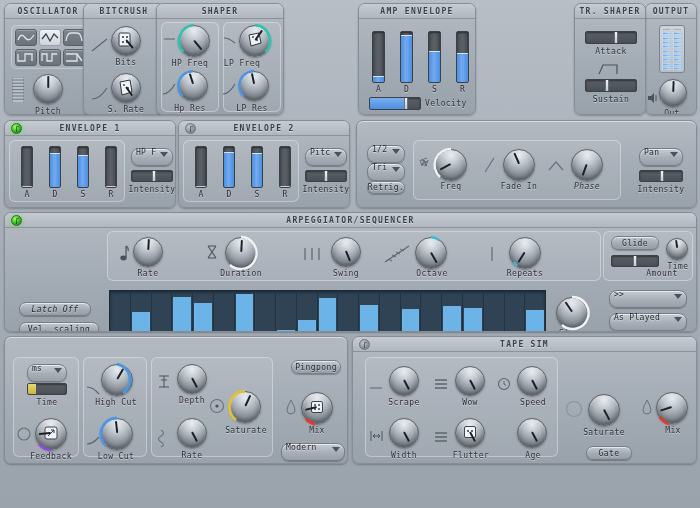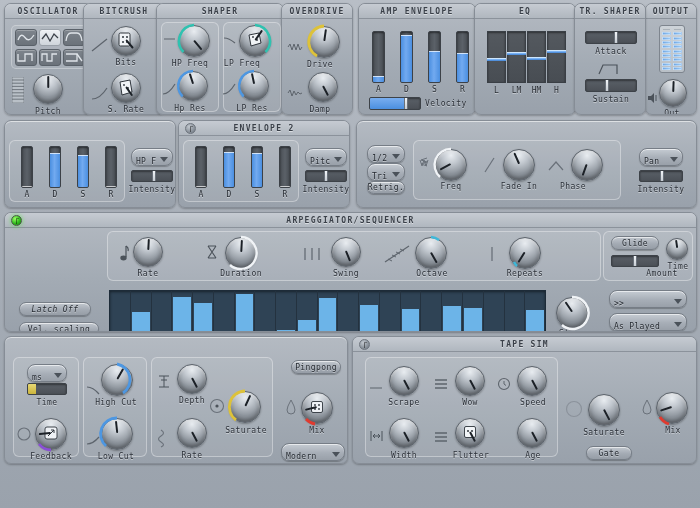--- a/index.html
+++ b/index.html
@@ -114,21 +114,21 @@
     border-left:1px solid #6a717a; border-right:1px solid #6a717a; }
   .hsl.yellow .hfill { background:linear-gradient(180deg,#e8d873,#cbb43c); }
 
   
   .dd {
     position:absolute; border-radius:8px;
     background:linear-gradient(180deg,#c6ccd3 0%, #a7aeb7 55%, #99a0a9 100%);
     border:1px solid #767d86;
     box-shadow: inset 0 1px 0 rgba(255,255,255,.6), 0 1px 1px rgba(0,0,0,.25);
     font-size:8px; color:#262b32; letter-spacing:.3px;
-    display:flex; align-items:flex-start; padding:8px 4px;
+    display:flex; align-items:flex-end; padding:8px 4px;
     text-shadow:0 1px 0 rgba(255,255,255,.4);
   }
   .dd .txt{ flex:1; white-space:nowrap; overflow:hidden; }
   .dd .car { width:0;height:0;border-left:4px solid transparent;border-right:4px solid transparent;
     border-top:5px solid #4b525a; margin-left:3px; }
 
   
   .btn {
     position:absolute; border-radius:8px;
     background:linear-gradient(180deg,#c2c8cf 0%, #a4abb4 55%, #969da6 100%);
@@ -335,48 +335,20 @@
         <div class="cap"></div>
         <svg style="position:absolute;left:-3px;top:-3px;" width="36" height="36" viewBox="0 0 36 36">
             <path d="M18 3 A15 15 0 0 0 7.5 28.5" stroke="#4d97e2" stroke-width="2.6" fill="none"></path>
           </svg>
         <div class="ptr" style="transform:translateX(-50%) rotate(-12deg);"></div>
       </div>
       <div class="klabel" style="left:66px;top:85px;width:58px;">LP Res</div>
     </div>
   </div>
 
-  <div class="panel" style="left:281px;top:3px;width:72px;height:112px;">
-    <div class="ptitle">OVERDRIVE</div>
-    <div class="pbody">
-      <div class="sicon" style="left:5px;top:18px;">
-        <svg width="18" height="10" viewBox="0 0 18 10">
-            <path d="M1 5 L3 2 L5 8 L7 2 L9 8 L11 2 L13 8 L15 5" stroke="#5d646c" fill="none" stroke-width="1"></path>
-          </svg>
-      </div>
-      <div class="knob" style="left:26px;top:7px;width:32px;height:32px;">
-        <div class="cap"></div>
-        <svg style="position:absolute;left:-3px;top:-3px;" width="38" height="38" viewBox="0 0 38 38">
-            <path d="M19 3 A16 16 0 0 0 12 33" stroke="#ddc23a" stroke-width="2.8" fill="none"></path>
-          </svg>
-        <div class="ptr" style="transform:translateX(-50%) rotate(8deg);"></div>
-      </div>
-      <div class="klabel" style="left:10px;top:41px;width:56px;">Drive</div>
-      <div class="sicon" style="left:5px;top:64px;">
-        <svg width="18" height="10" viewBox="0 0 18 10">
-            <path d="M1 5 L3 2 L5 8 L7 3 L9 7 L11 4 L13 6 L15 5" stroke="#5d646c" fill="none" stroke-width="1"></path>
-          </svg>
-      </div>
-      <div class="knob" style="left:26px;top:53px;width:30px;height:30px;">
-        <div class="cap"></div>
-          <div class="ptr" style="transform:translateX(-50%) rotate(152deg);"></div>
-      </div>
-      <div class="klabel" style="left:10px;top:86px;width:56px;">Damp</div>
-    </div>
-  </div>
 
   <div class="panel" style="left:358px;top:3px;width:118px;height:112px;">
     <div class="ptitle">AMP ENVELOPE</div>
     <div class="pbody">
       <div class="vsl" style="left:13px;top:12px;width:13px;height:52px;">
           <div class="fill" id="ae0" style="height: 12%;"></div>
         </div>
       <div class="vsl" style="left:41px;top:12px;width:13px;height:52px;">
           <div class="fill" id="ae1" style="height: 94%;"></div>
         </div>
@@ -391,41 +363,20 @@
       <div class="sl-lab" style="left:69px;top:66px;width:13px;">S</div>
       <div class="sl-lab" style="left:97px;top:66px;width:13px;">R</div>
       <div class="hsl" style="left:10px;top:78px;width:52px;height:13px;">
         <div class="hfill" id="velf" style="width: 72%;"></div>
           <div class="hthumb" id="velt" style="left: calc(72% - 2px);"></div>
       </div>
       <div class="klabel" style="left:66px;top:80px;width:50px;text-align:left;">Velocity</div>
     </div>
   </div>
 
-  <div class="panel" style="left:474px;top:3px;width:102px;height:112px;">
-    <div class="ptitle">EQ</div>
-    <div class="pbody" id="eqbody">
-        <div class="eqband" style="left: 12px; top: 12px; width: 19px; height: 52px;">
-          <div class="h" style="top: 26.4px;"></div>
-        </div>
-        <div class="sl-lab" style="left: 12px; top: 67px; width: 19px;">L</div>
-        <div class="eqband" style="left: 32px; top: 12px; width: 19px; height: 52px;">
-          <div class="h" style="top: 20.16px;"></div>
-        </div>
-        <div class="sl-lab" style="left: 32px; top: 67px; width: 19px;">LM</div>
-        <div class="eqband" style="left: 52px; top: 12px; width: 19px; height: 52px;">
-          <div class="h" style="top: 25.44px;"></div>
-        </div>
-        <div class="sl-lab" style="left: 52px; top: 67px; width: 19px;">HM</div>
-        <div class="eqband" style="left: 72px; top: 12px; width: 19px; height: 52px;">
-          <div class="h" style="top: 17.76px;"></div>
-        </div>
-        <div class="sl-lab" style="left: 72px; top: 67px; width: 19px;">H</div>
-      </div>
-  </div>
 
   <div class="panel" style="left:645px;top:3px;width:52px;height:112px;">
     <div class="ptitle">OUTPUT</div>
     <div class="pbody">
       <div class="meter" style="left:13px;top:6px;width:26px;height:48px;" id="meter">
           <div class="col">
             <div class="seg" style="background: rgb(170, 178, 186);"></div>
             <div class="seg"></div>
             <div class="seg"></div>
             <div class="seg"></div>
@@ -476,20 +427,24 @@
           </svg>
       </div>
       <div class="hsl" style="left:10px;top:60px;width:52px;height:13px;">
           <div class="hthumb" id="sus" style="left: calc(42% - 2px);"></div>
         </div>
       <div class="klabel" style="left:5px;top:76px;width:62px;">Sustain</div>
     </div>
   </div>
 
   <div class="panel" style="left:4px;top:120px;width:172px;height:88px;">
+    <div class="ptitle">
+      <span class="led"></span>
+      <span>ENVELOPE 1</span>
+    </div>
     <div class="pbody">
       <div class="inner" style="left:4px;top:4px;width:116px;height:62px;"></div>
       <div class="vsl" style="left:16px;top:10px;width:12px;height:42px;">
           <div class="fill" id="e10" style="height: 2%;"></div>
         </div>
       <div class="vsl" style="left:44px;top:10px;width:12px;height:42px;">
           <div class="fill" id="e11" style="height: 86%;"></div>
         </div>
       <div class="vsl" style="left:72px;top:10px;width:12px;height:42px;">
           <div class="fill" id="e12" style="height: 80%;"></div>
@@ -587,21 +542,21 @@
 
       <div class="sicon" style="left:190px;top:22px;">
         <svg width="18" height="14" viewBox="0 0 18 14">
             <path d="M2 11 L9 3 L16 11" stroke="#6a717a" fill="none" stroke-width="1.2"></path>
           </svg>
       </div>
       <div class="knob" style="left:214px;top:13px;width:32px;height:32px;">
         <div class="cap"></div>
           <div class="ptr" style="transform:translateX(-50%) rotate(200deg);"></div>
       </div>
-      <div class="klabel" style="left:192px;top:46px;width:48px;">Phase</div>
+      <div class="klabel" style="left:206px;top:46px;width:48px;font-style:italic;">Phase</div>
 
       <div class="dd" style="left:282px;top:12px;width:44px;height:14px;">
         <span class="txt">Pan</span>
           <span class="car"></span>
       </div>
       <div class="hsl" style="left:282px;top:34px;width:44px;height:12px;">
           <div class="hthumb" id="lfoi" style="left: calc(52% - 2px);"></div>
         </div>
       <div class="klabel" style="left:276px;top:49px;width:56px;">Intensity</div>
     </div>

